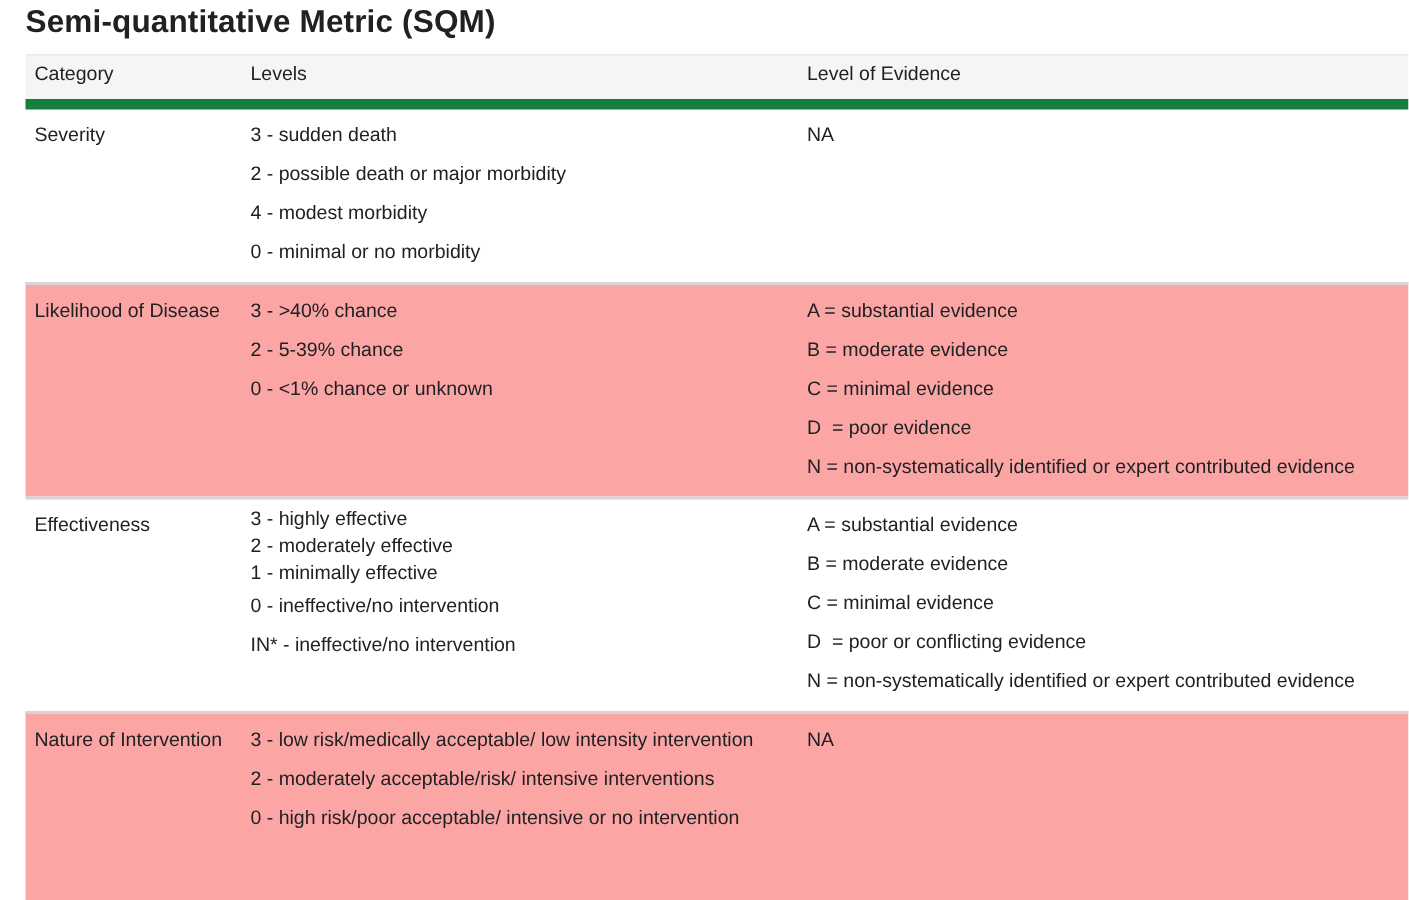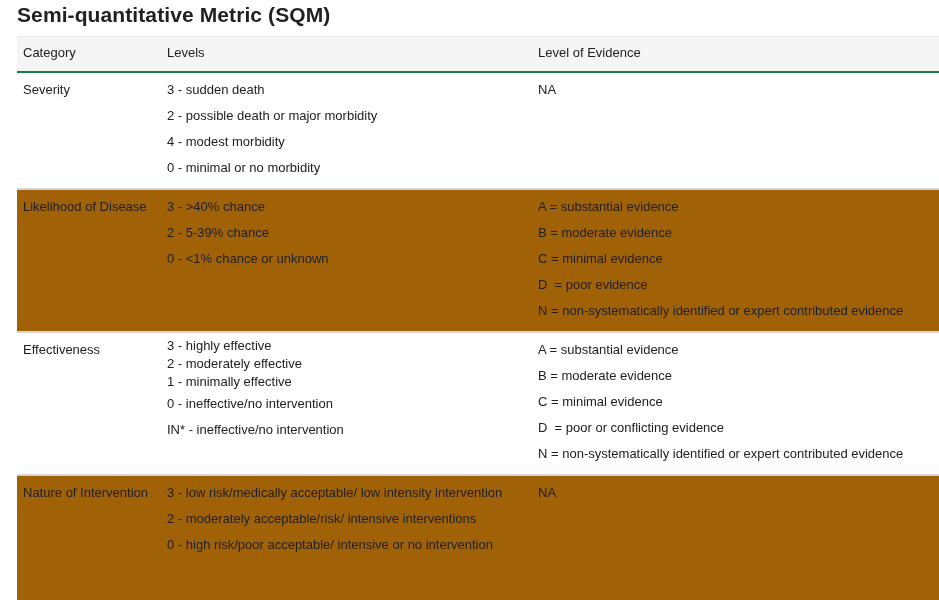--- a/index.html
+++ b/index.html
@@ -18,32 +18,31 @@
     padding: 3px 0 9px 17px;
     letter-spacing: 0.1px;
   }
   .table {
     margin-left: 17px;
     width: 922px;
     font-size: 13px;
   }
   .thead {
     display: flex;
-    align-items: center;
     height: 37px;
     background: #f5f5f6;
     border-top: 1px solid #ebebec;
-    border-bottom: 2px solid #15803d;
+    border-bottom: 7px solid #15803d;
   }
   .tr {
     display: flex;
     align-items: flex-start;
   }
   .tr + .tr { border-top: 2px solid #d5d5d6; }
-  .tr.striped { background: #a16207; }
+  .tr.striped { background: #fca5a5; }
   .tr:last-child { min-height: 132px; }
   .cell { padding: 4px 8px 7px 0; }
   .col-cat { width: 150px; padding-left: 6px; flex: none; }
   .col-lvl { width: 371px; flex: none; }
   .col-ev  { flex: 1; }
   .line {
     line-height: 26px;
     white-space: pre-wrap;
   }
   .line.tight { line-height: 18px; }

